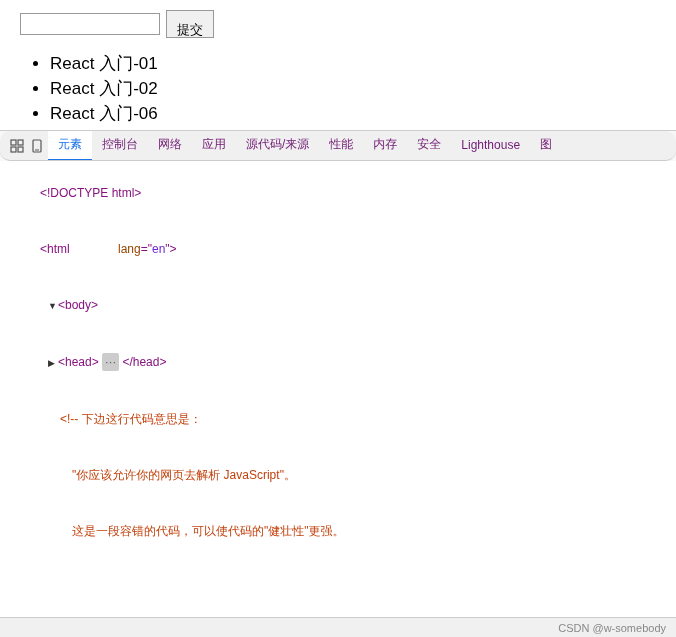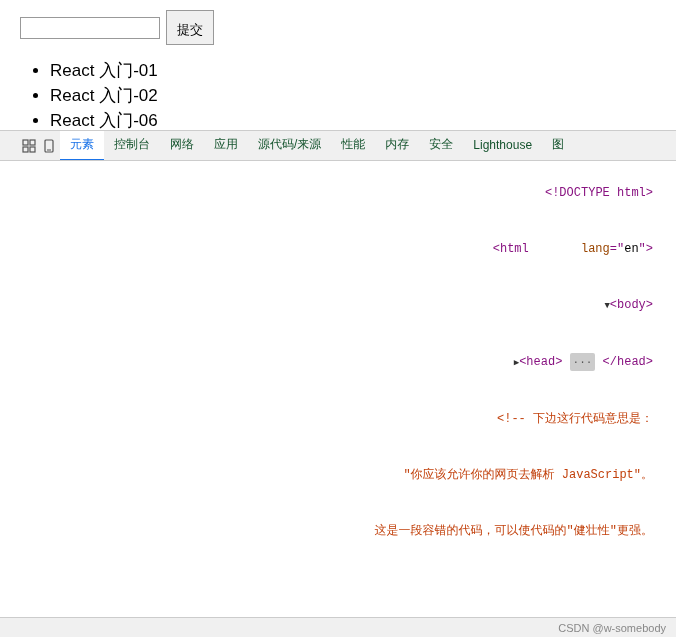--- a/index.html
+++ b/index.html
@@ -34,21 +34,21 @@
       font-size: 13px;
       outline: none;
     }
 
     .search-button {
       border: 1px solid #999;
       background: #f0f0f0;
       padding: 10px 10px;
       font-size: 13px;
       cursor: pointer;
-      height: 35px;
+      height: 28px;
     }
 
     .list-container {
       padding-left: 10px;
     }
 
     .list-item {
       list-style: disc;
       margin-left: 20px;
       margin-bottom: 2px;
@@ -65,22 +65,23 @@
       background: #f8f8f8;
     }
 
     
     .devtools-tabs {
       display: flex;
       align-items: center;
       background: #f0f0f0;
       border-bottom: 1px solid #ccc;
       height: 30px;
-      padding: 0 20px;
+      padding: 0 8px;
       overflow: hidden;
+      border-radius: 10px;
     }
 
     .devtools-icon {
       width: 18px;
       height: 18px;
       display: flex;
       align-items: center;
       justify-content: center;
       margin-right: 2px;
       color: #555;
@@ -88,55 +89,54 @@
       cursor: pointer;
       flex-shrink: 0;
     }
 
     .devtools-tab {
       padding: 0 10px;
       height: 30px;
       display: flex;
       align-items: center;
       font-size: 12px;
-      color: #14532d;
+      color: #701a75;
       cursor: pointer;
       border-bottom: 2px solid transparent;
       white-space: nowrap;
       flex-shrink: 0;
     }
 
     .devtools-tab.active {
       color: #1a73e8;
       border-bottom: 2px solid #1a73e8;
       background: #fff;
     }
 
     
     .dom-inspector {
       flex: 1;
       background: #fff;
-      font-family: Liberation Mono, monospace;
+      font-family: Liberation Sans, sans-serif;
       font-size: 12px;
       overflow: auto;
-      padding: 4px 15px;
-      text-align: right;
+      padding: 4px 8px;
     }
 
     .dom-line {
       padding: 1px 8px 1px 12px;
       color: #333;
       white-space: pre;
       line-height: 18px;
       position: relative;
     }
 
     .tag { color: #881280; }
     .attr-name { color: #994500; margin-left: 45px; }
-    .attr-value { color: #000000; }
+    .attr-value { color: #6d28d9; }
     .comment { color: #c2410c; }
 
     .dom-dots {
       display: inline-block;
       background: #ccc;
       color: #555;
       padding: 0 3px;
       border-radius: 2px;
       font-size: 11px;
       cursor: pointer;

